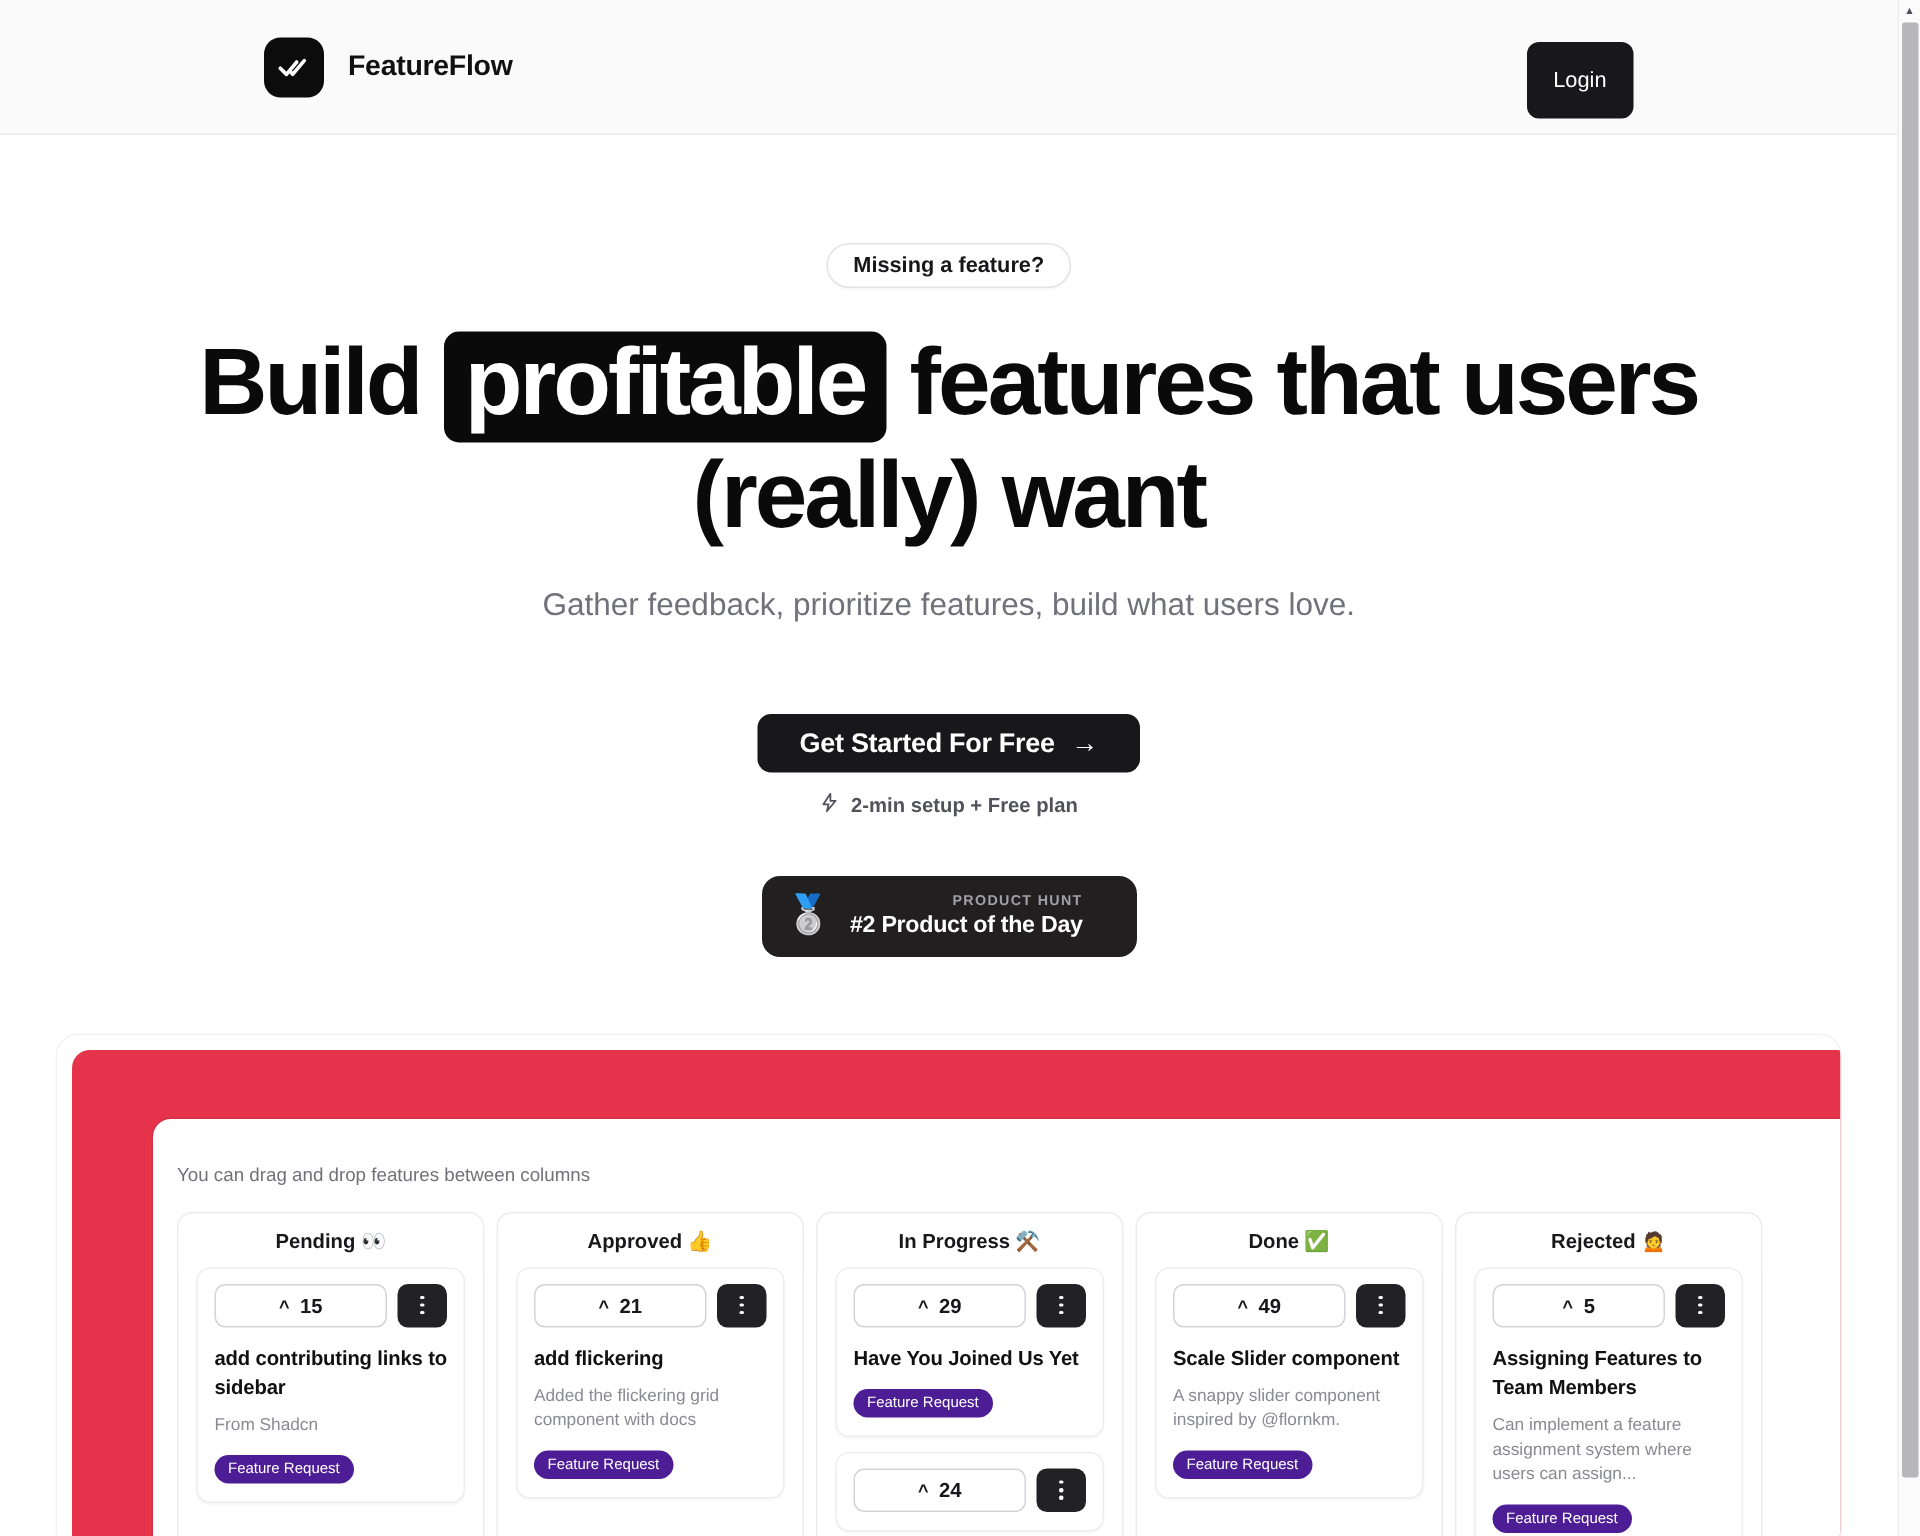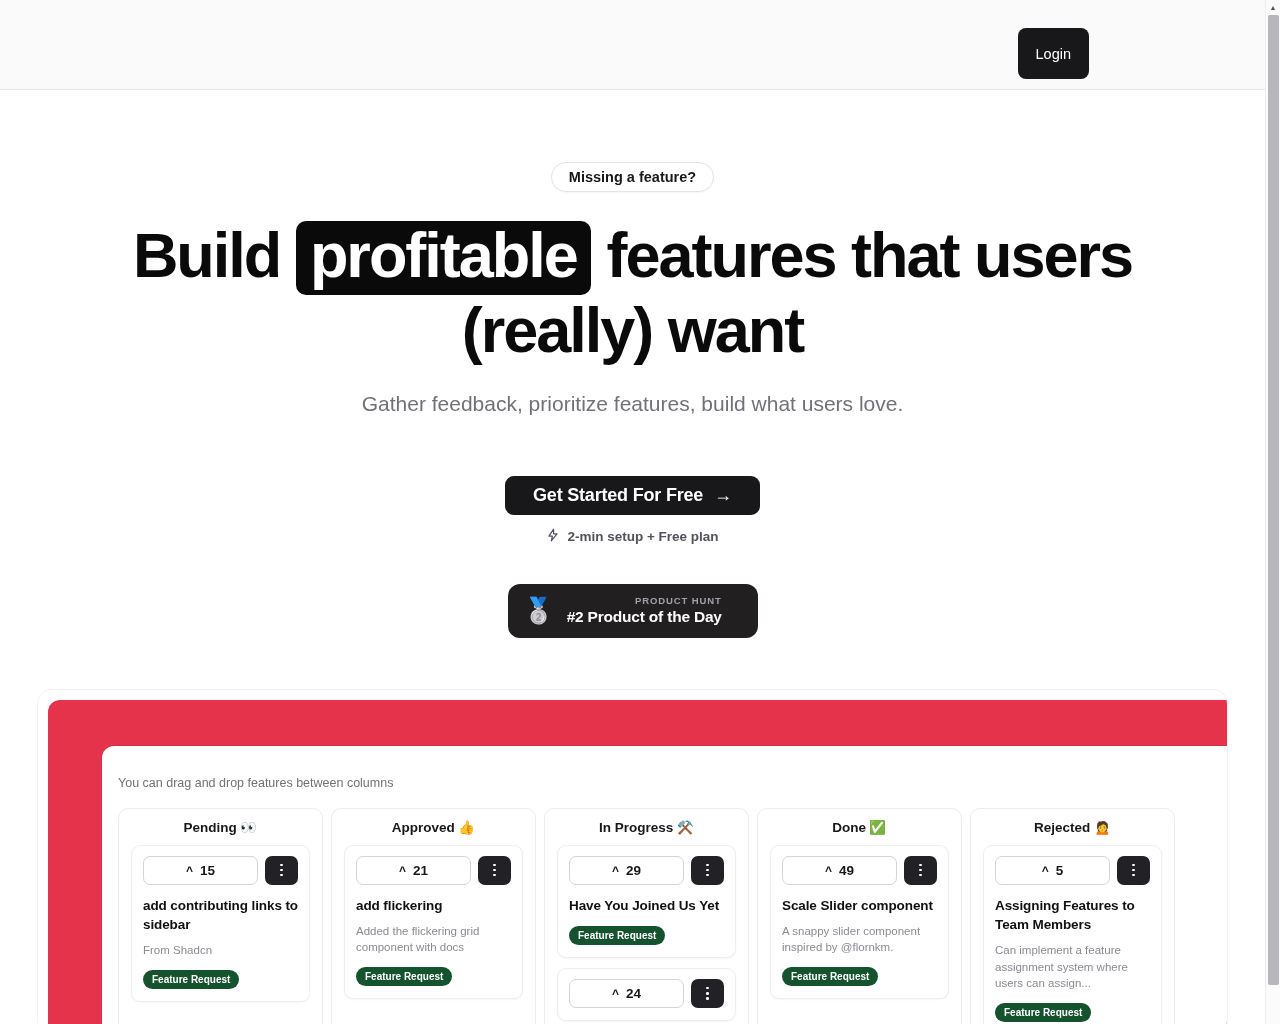--- a/index.html
+++ b/index.html
@@ -179,22 +179,22 @@
     margin-top:11px;
     font-size:13.5px; font-weight:700; color:#111;
     line-height:1.42; letter-spacing:-0.1px;
   }
   .card-desc {
     margin-top:8px;
     font-size:11.5px; color:#8a8a93; line-height:1.45;
   }
   .tag {
     display:inline-block; margin-top:11px;
-    background:#14532d; color:#fff;
-    font-size:10px; font-weight:700;
+    background:#4c1d95; color:#fff;
+    font-size:10px; font-weight:400;
     border-radius:999px;
     padding:4px 9px;
     text-align:center;
   }
 
   
   .scrollbar {
     position:absolute; right:0; top:0; width:15px; height:1024px;
     background:#fbfbfb; border-left:1px solid #ededed;
   }
@@ -208,20 +208,29 @@
     background:#b6b6bb; border-radius:2px;
   }
 </style>
 </head>
 <body>
 
 <div class="viewport">
 <div class="page">
 
   <div class="header">
+    <div class="brand">
+      <div class="logo-box">
+        <svg width="22" height="22" viewBox="0 0 24 24" fill="none" stroke="#fff" stroke-width="2.6" stroke-linecap="round" stroke-linejoin="round">
+          <path d="M2 12.5 L6.5 17 L14 8"></path>
+          <path d="M9 14.5 L11 17 L19.5 7"></path>
+        </svg>
+      </div>
+      <span class="brand-name">FeatureFlow</span>
+    </div>
     <button class="login-btn">Login</button>
   </div>
 
   <div class="hero">
     <div class="pill-badge">Missing a feature?</div>
 
     <h1 class="headline">
       <span>Build</span>
       <span class="hl">profitable</span>
       <span>features that users (really) want</span>

